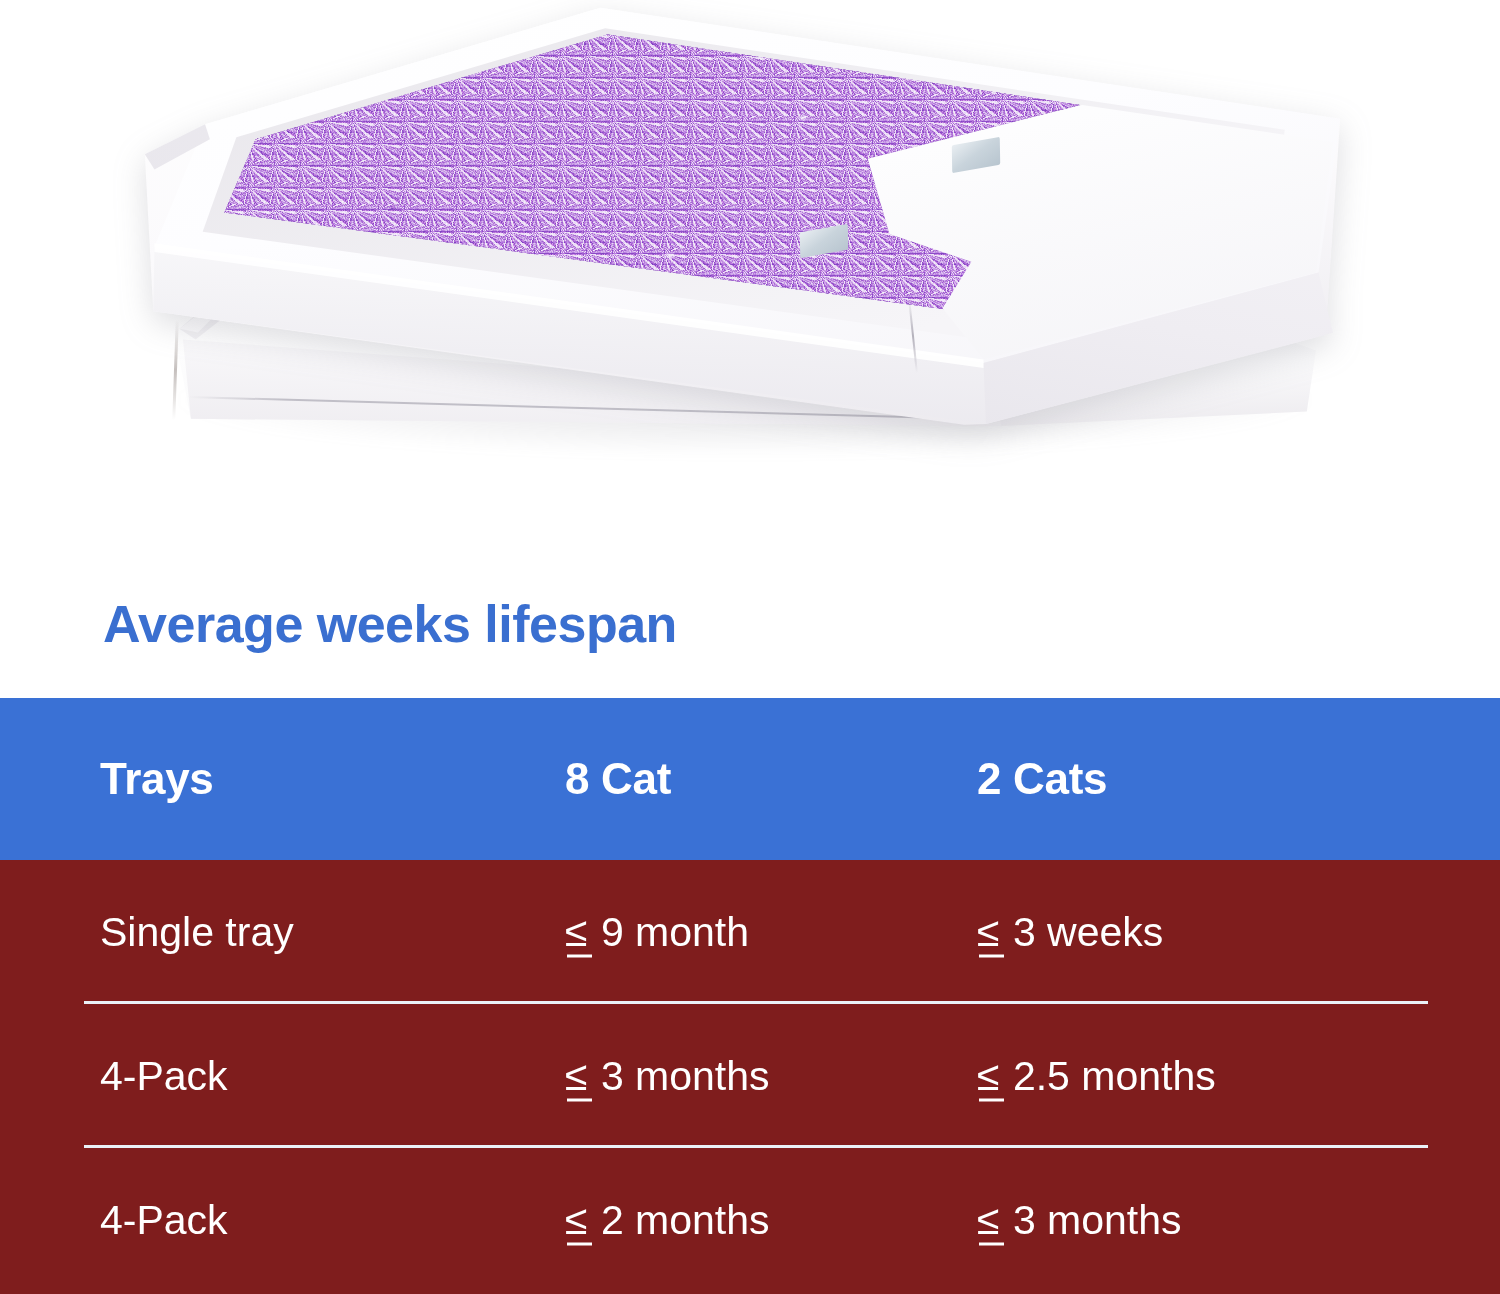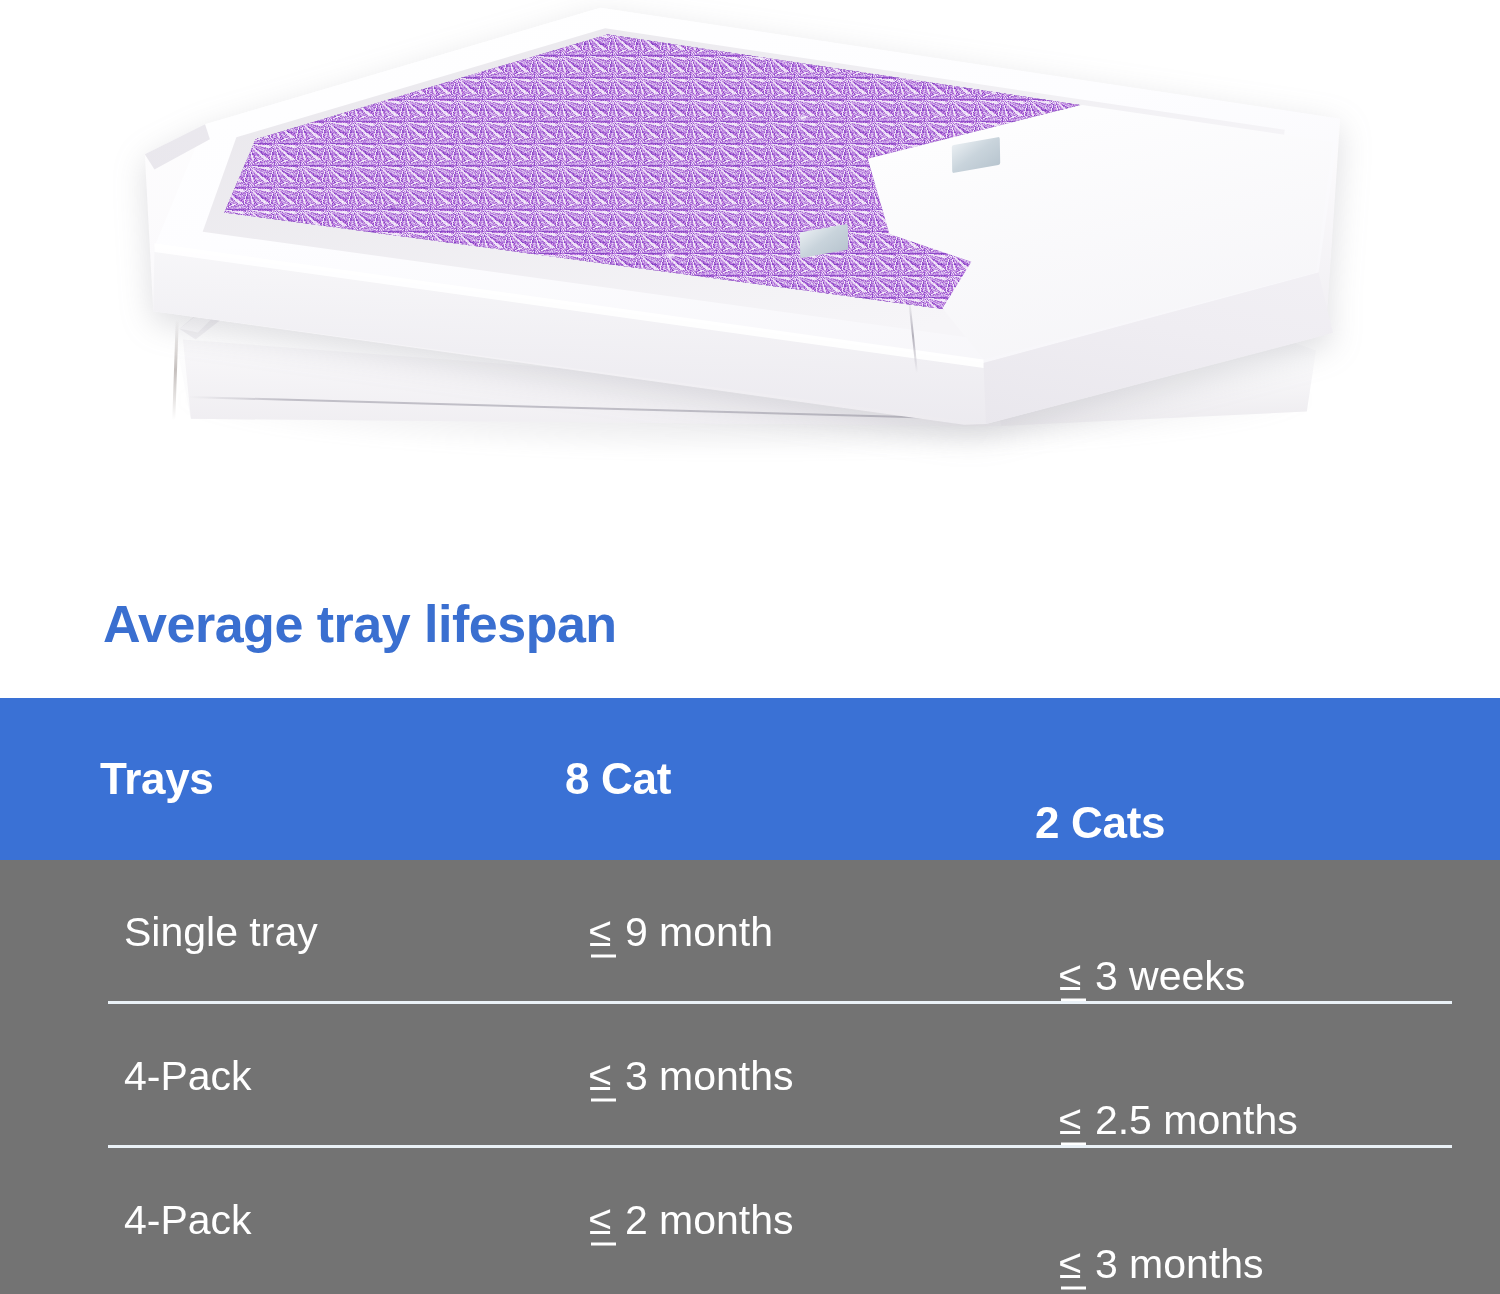--- a/index.html
+++ b/index.html
@@ -197,43 +197,42 @@
     left:0; top:698px;
     width:1500px;
     height:596px;
   }
   .thead{
     height:162px;
     background:#3a71d5;
     position:relative;
   }
   .tbody{
-    background:#737373;
+    background:#7f1d1d;
     height:434px;
     position:relative;
-    padding-left:24px;
   }
   .row{
     position:relative;
     height:144px;
   }
   .row .cells{
     position:absolute;
     left:0; right:0; top:0; bottom:0;
   }
   .cell{
     position:absolute;
     top:50%;
     transform:translateY(-50%);
     color:#ffffff;
     white-space:nowrap;
   }
   .c1{ left:100px; }
   .c2{ left:565px; }
-  .c3{ left:1035px;margin-top:44px; }
+  .c3{ left:977px; }
 
   .thead .cell{
     font-size:44px;
     font-weight:bold;
     letter-spacing:-0.3px;
   }
   .tbody .cell{
     font-size:41px;
     font-weight:normal;
   }
@@ -285,21 +284,21 @@
       <div class="tu-tab b"></div>
       <div class="tu-front"></div>
       <div class="tu-right"></div>
       <div class="tu-left"></div>
       <div class="tu-edge-hi"></div>
       <div class="tu-seam"></div>
     </div>
 
   </div>
 
-  <div id="title">Average tray lifespan</div>
+  <div id="title">Average weeks lifespan</div>
 
   <div id="table">
 
     <div class="thead">
       <div class="cells">
         <div class="cell c1">Trays</div>
         <div class="cell c2">8 Cat</div>
         <div class="cell c3">2 Cats</div>
       </div>
     </div>

